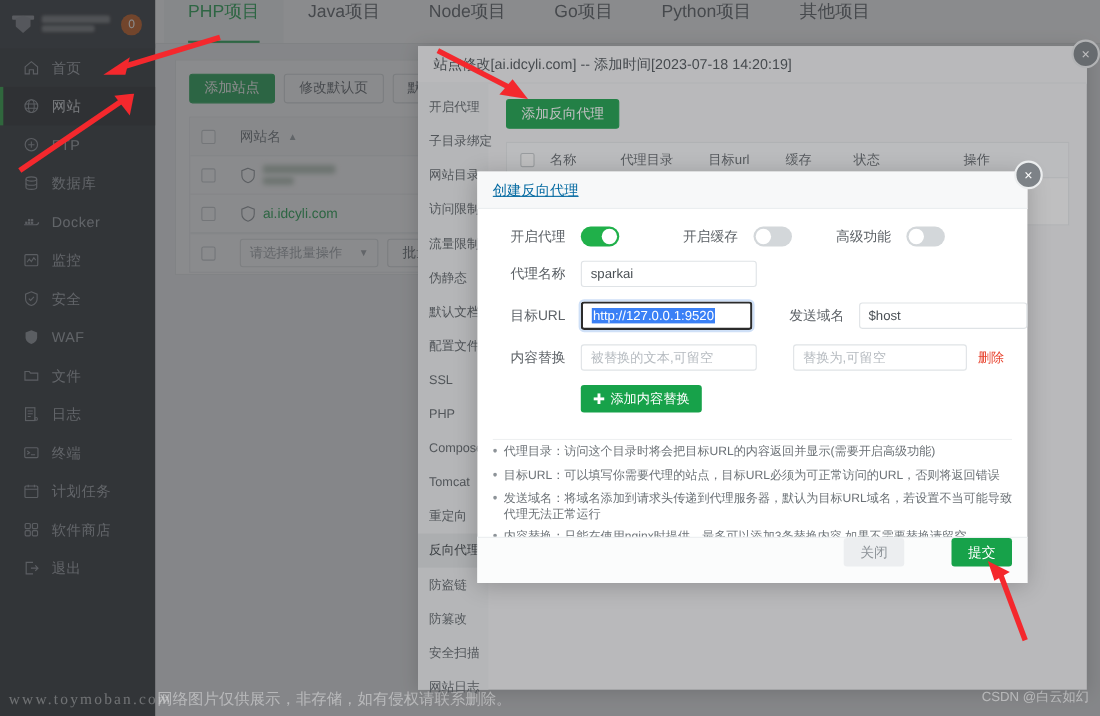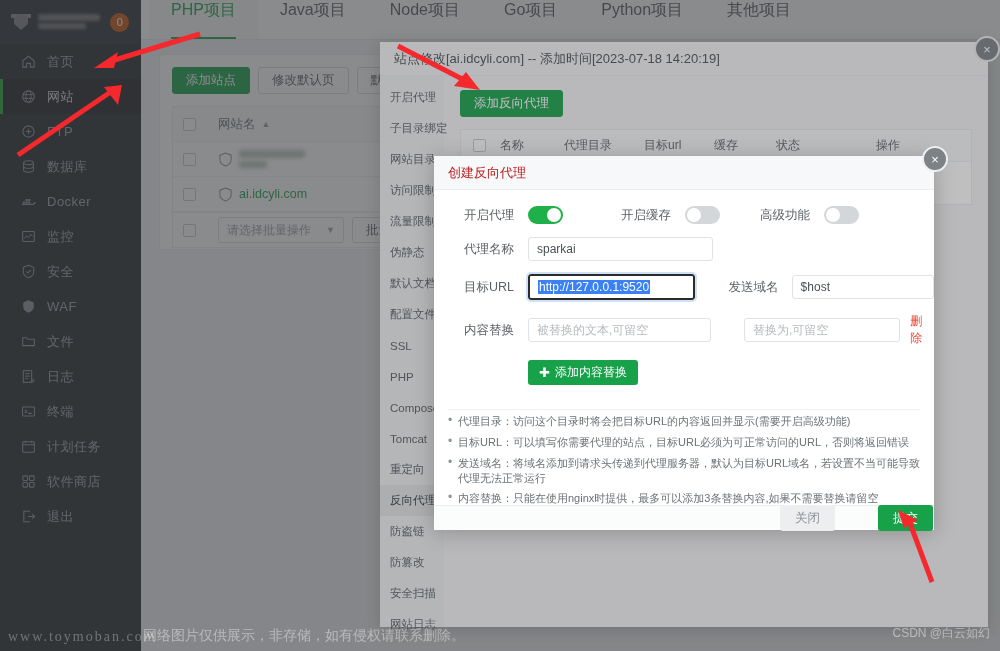--- a/index.html
+++ b/index.html
@@ -160,35 +160,36 @@
     border: 2px solid #eceeef; box-sizing: content-box;
   }
 
   
   .modal-inner {
     position: absolute; left: 434px; top: 156px; width: 500px; height: 374px;
     background: #fff; box-shadow: 0 3px 20px rgba(0,0,0,.22);
   }
   .mi-title {
     height: 34px; display: flex; align-items: center; padding-left: 14px;
-    font-size: 13px; color: #b91c1c; background: #f7f8f9;
+    font-size: 13px; color: #0369a1; background: #f7f8f9;
     border-bottom: 1px solid #ebeef0;
+    text-decoration: underline;
   }
   .mi-form { padding: 16px 0 8px 0; }
   .frow { display: flex; align-items: center; margin-bottom: 13px; padding-left: 30px; }
   .flabel {
     width: 64px; flex: 0 0 64px; font-size: 12.5px; color: #5c6166; text-align: left;
   }
   .finput {
     height: 24px; border: 1px solid #dfe3e6; border-radius: 3px;
     font-size: 12px; color: #4a5055; padding: 0 8px; background: #fff;
     display: flex; align-items: center;
   }
   .finput.ph { color: #b6bbc0; }
-  .finput.w160 { width: 185px; }
+  .finput.w160 { width: 160px; }
   .finput.focus {
     border: 2px solid #2b2b2b; outline: 2px solid #cfe0f7; height: 26px;
   }
   .finput.focus .sel {
     background: #3a80f6; color: #fff; padding: 0 1px;
   }
   .switch {
     width: 35px; height: 18px; border-radius: 9px; position: relative;
     background: #d3d7da; cursor: pointer;
   }
@@ -209,24 +210,24 @@
     border-top: 1px solid #eef0f1;
   }
   .help-li {
     display: flex; font-size: 11px; color: #6b7176; margin-bottom: 6px;
     line-height: 1.35;
   }
   .help-li .dot {
     width: 10px; flex: 0 0 10px; color: #8d9398; font-size: 12px; line-height: 1;
   }
   .mi-footer {
-    position: absolute; left: 0; right: 0; bottom: 0; height: 25px;
+    position: absolute; left: 0; right: 0; bottom: 0; height: 42px;
     background: #fbfcfc; border-top: 1px solid #ebeef0;
-    display: flex; align-items: center; justify-content: flex-end;
-    padding-right: 1px; gap: 8px;
+    display: flex; align-items: flex-start; justify-content: flex-end;
+    padding-right: 14px; gap: 8px;
   }
   .fbtn {
     height: 26px; padding: 0 15px; font-size: 12.5px; border-radius: 3px;
     display: flex; align-items: center; cursor: pointer;
     background: #eceef0; color: #8d9398;
   }
   .fbtn.green { background: #17a24a; color: #fff; margin-left: 35px; }
 
   
   .dim {

